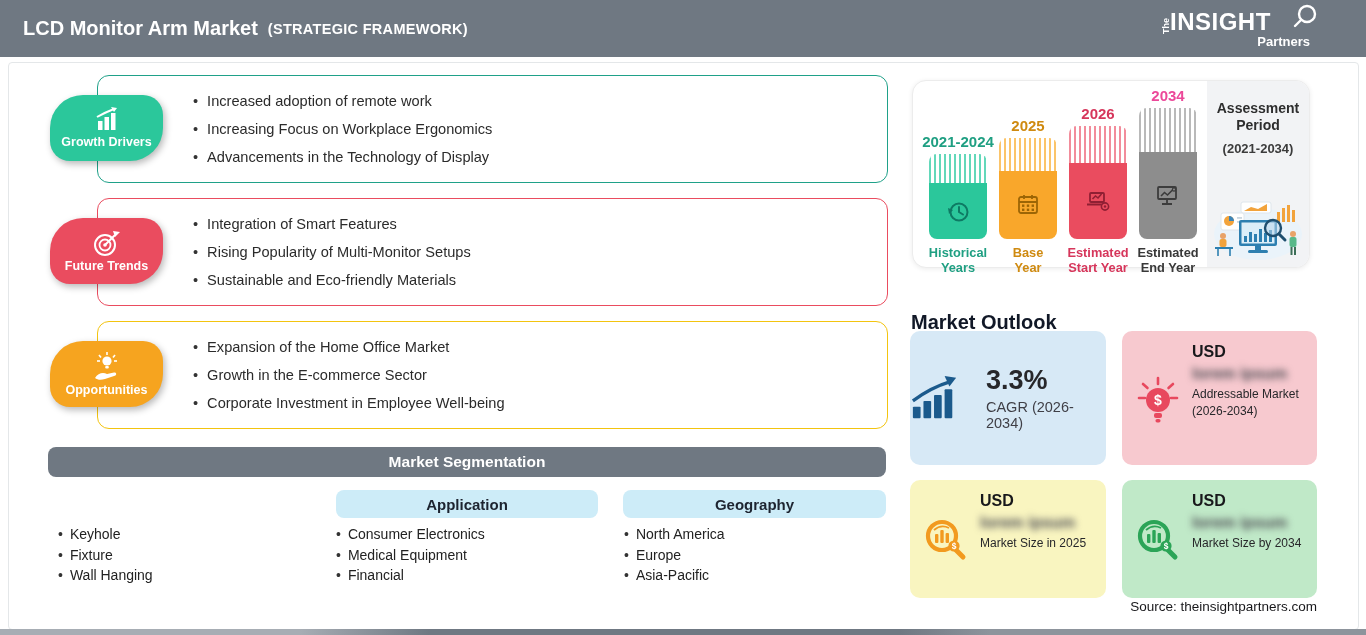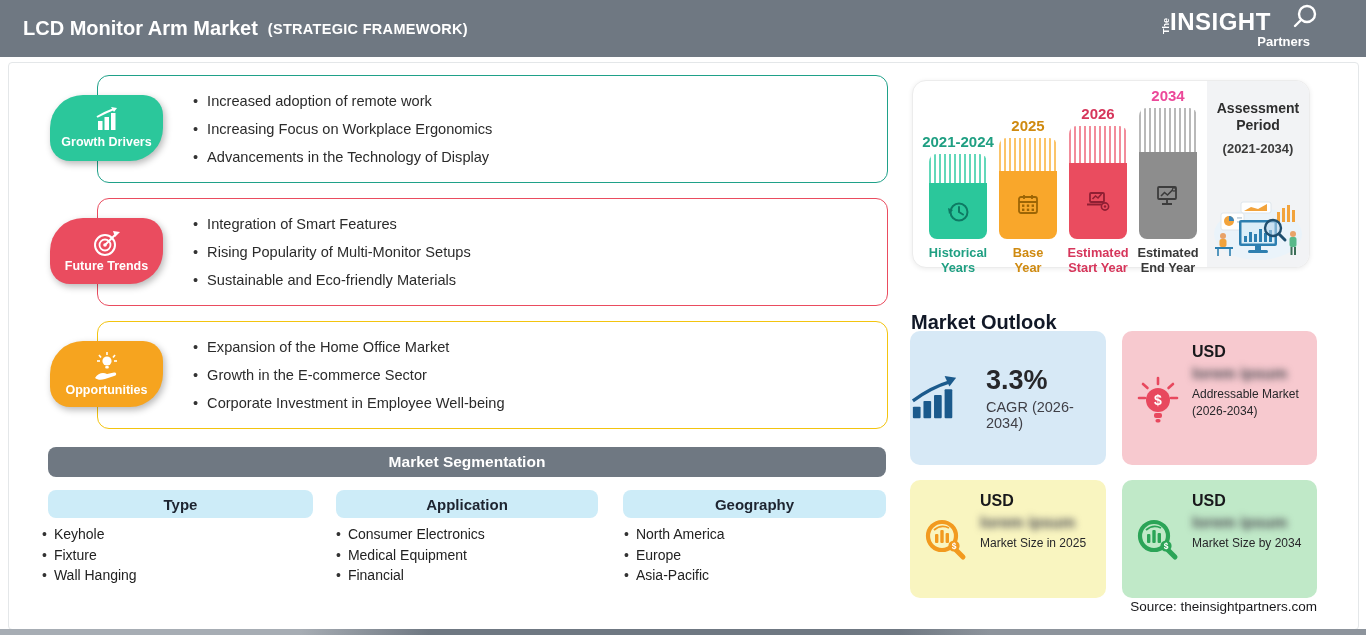--- a/index.html
+++ b/index.html
@@ -158,31 +158,28 @@
       <rect x="15.2" y="14" width="3.6" height="2.4" rx="1" fill="#fff"></rect>
       <path d="M5,26 C8,21 13,20 17,22 L24,20.5 C26.5,20 27,23 24.8,23.8 L15,27 C11,28.2 7.5,28 5,26 Z" fill="#fff"></path>
     </svg>
     <div class="badge-label">Opportunities</div>
   </div>
 
   <div class="seg-bar">
     <span>Market Segmentation</span>
   </div>
 
-  <div class="seg-head" style="left:48px;width:265px;">
-    <span>Type</span>
-  </div>
   <div class="seg-head" style="left:336px;width:262px;">
     <span>Application</span>
   </div>
   <div class="seg-head" style="left:623px;width:263px;">
     <span>Geography</span>
   </div>
 
-  <ul class="seg-list" style="left:42px;">
+  <ul class="seg-list" style="left:58px;">
     <li>Keyhole</li>
     <li>Fixture</li>
     <li>Wall Hanging</li>
   </ul>
   <ul class="seg-list" style="left:336px;">
     <li>Consumer Electronics</li>
     <li>Medical Equipment</li>
     <li>Financial</li>
   </ul>
   <ul class="seg-list" style="left:624px;">

